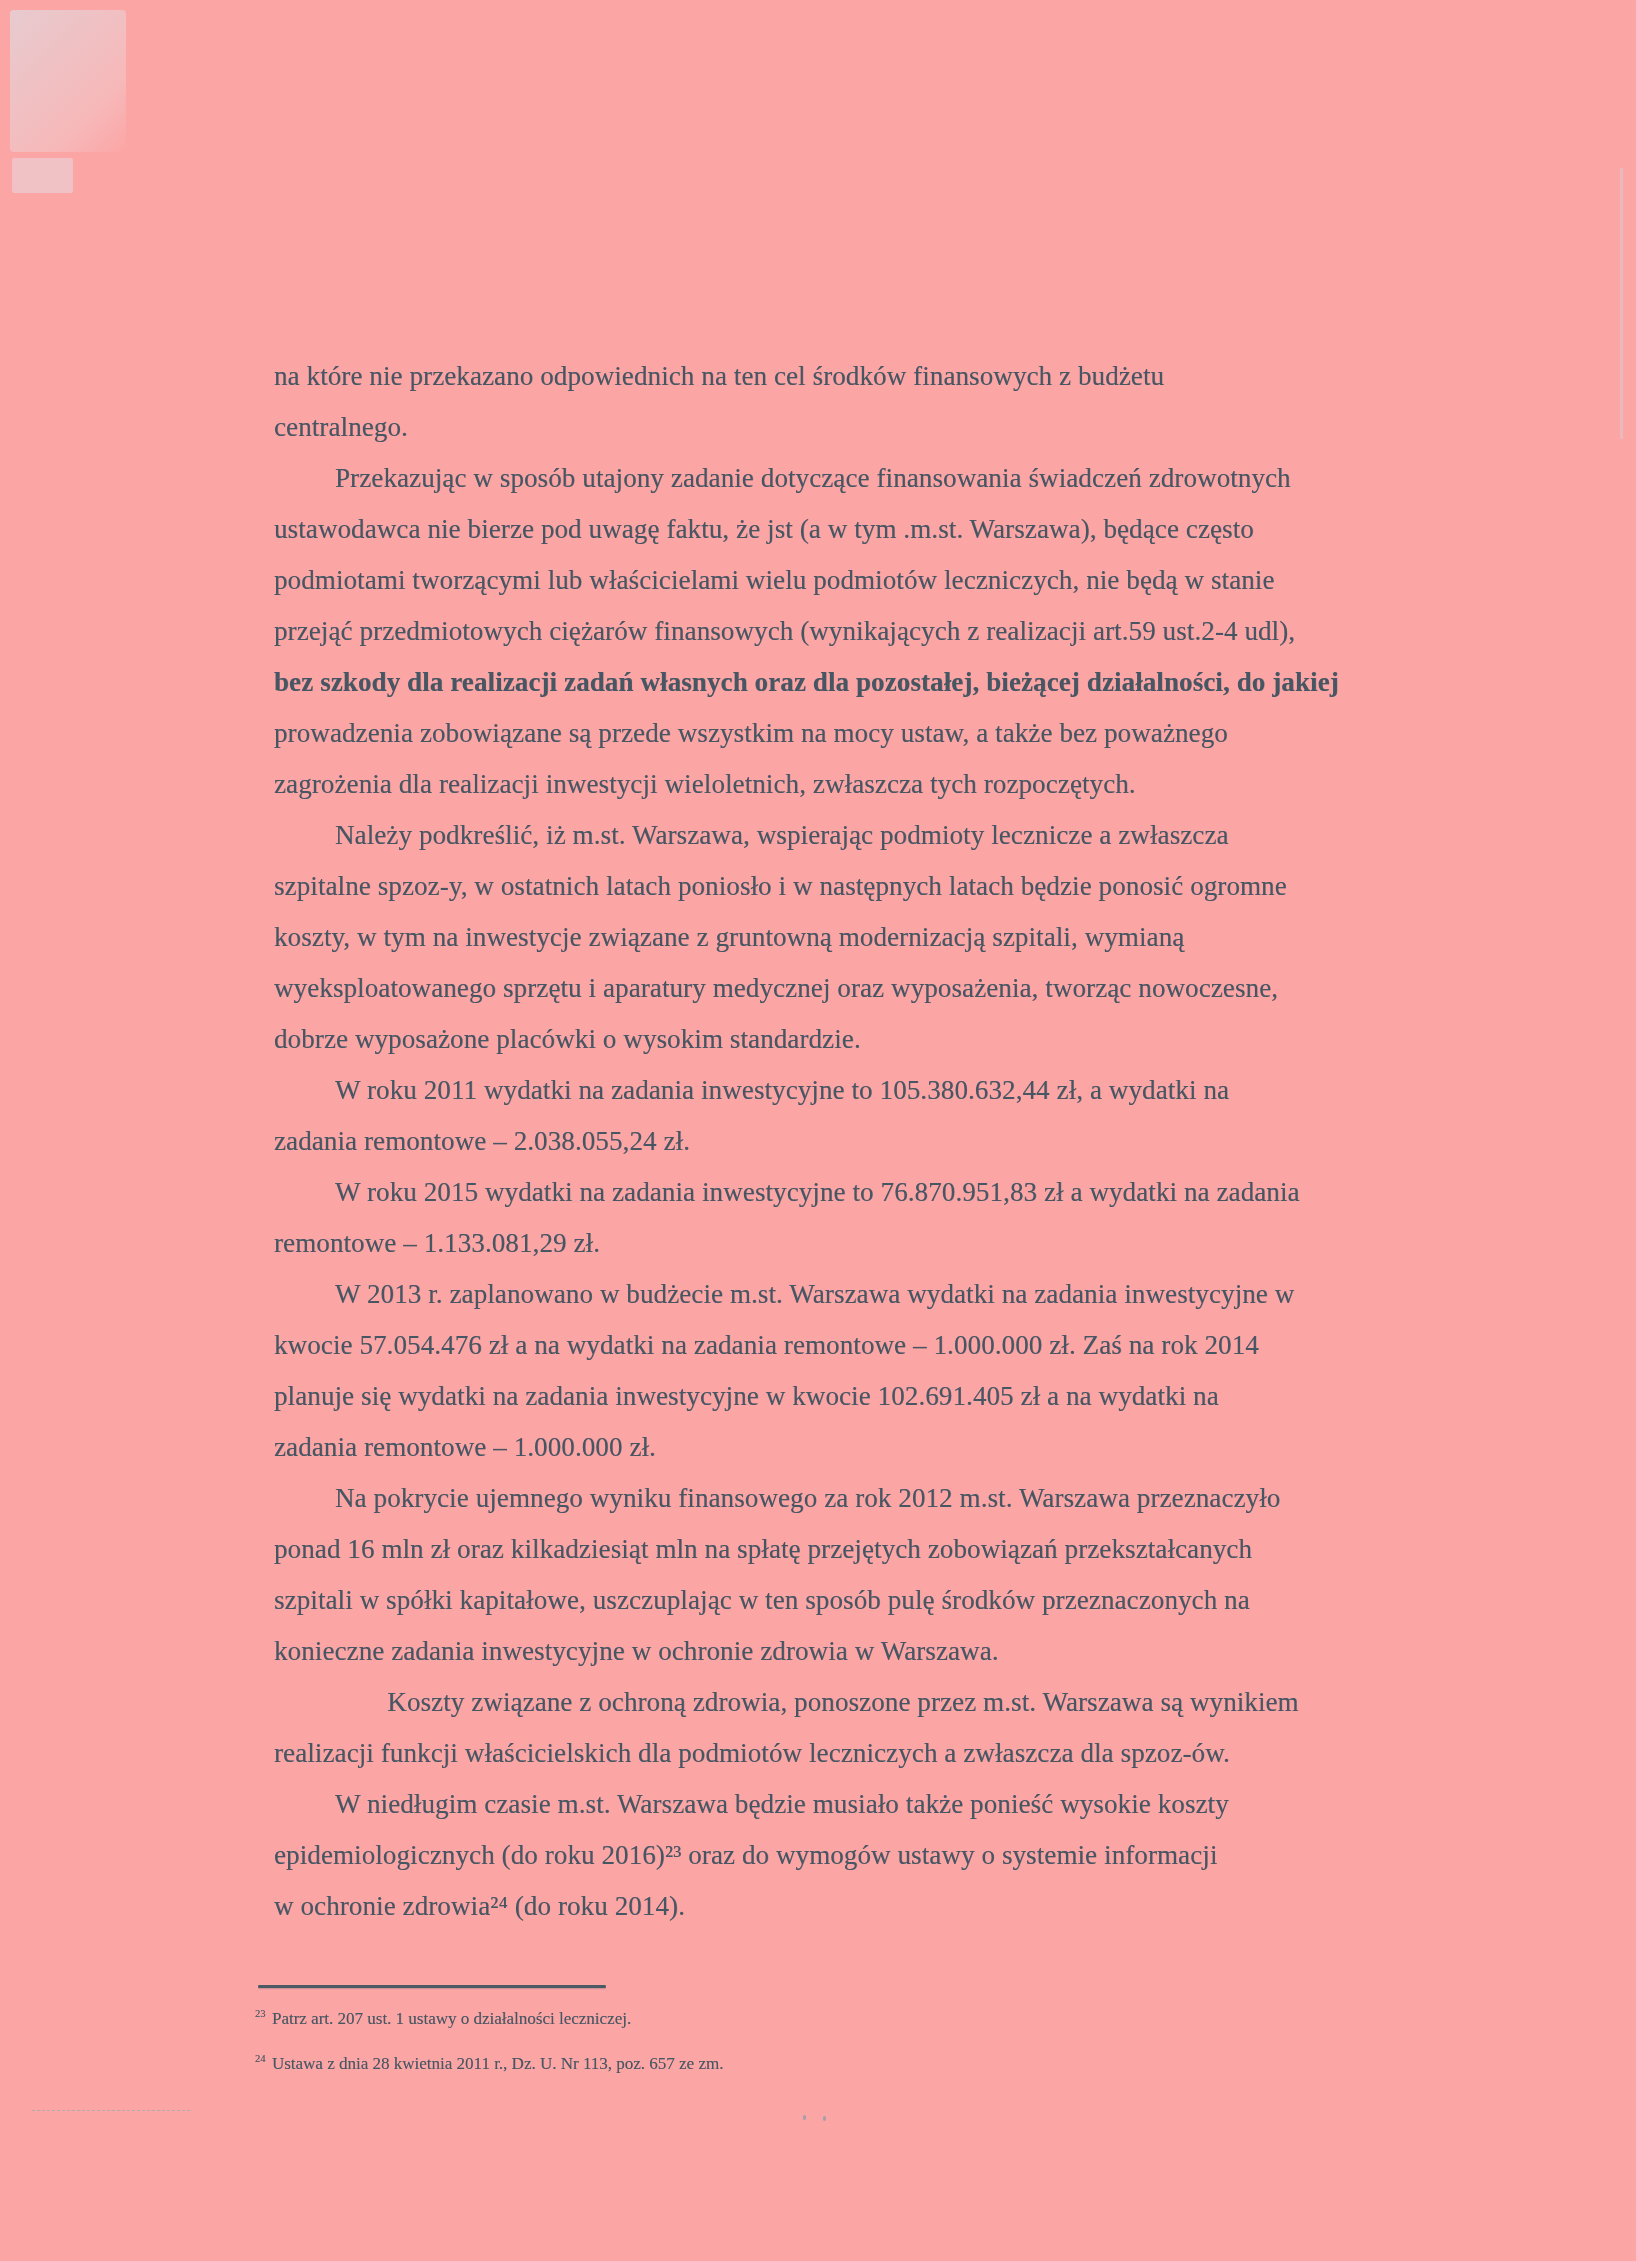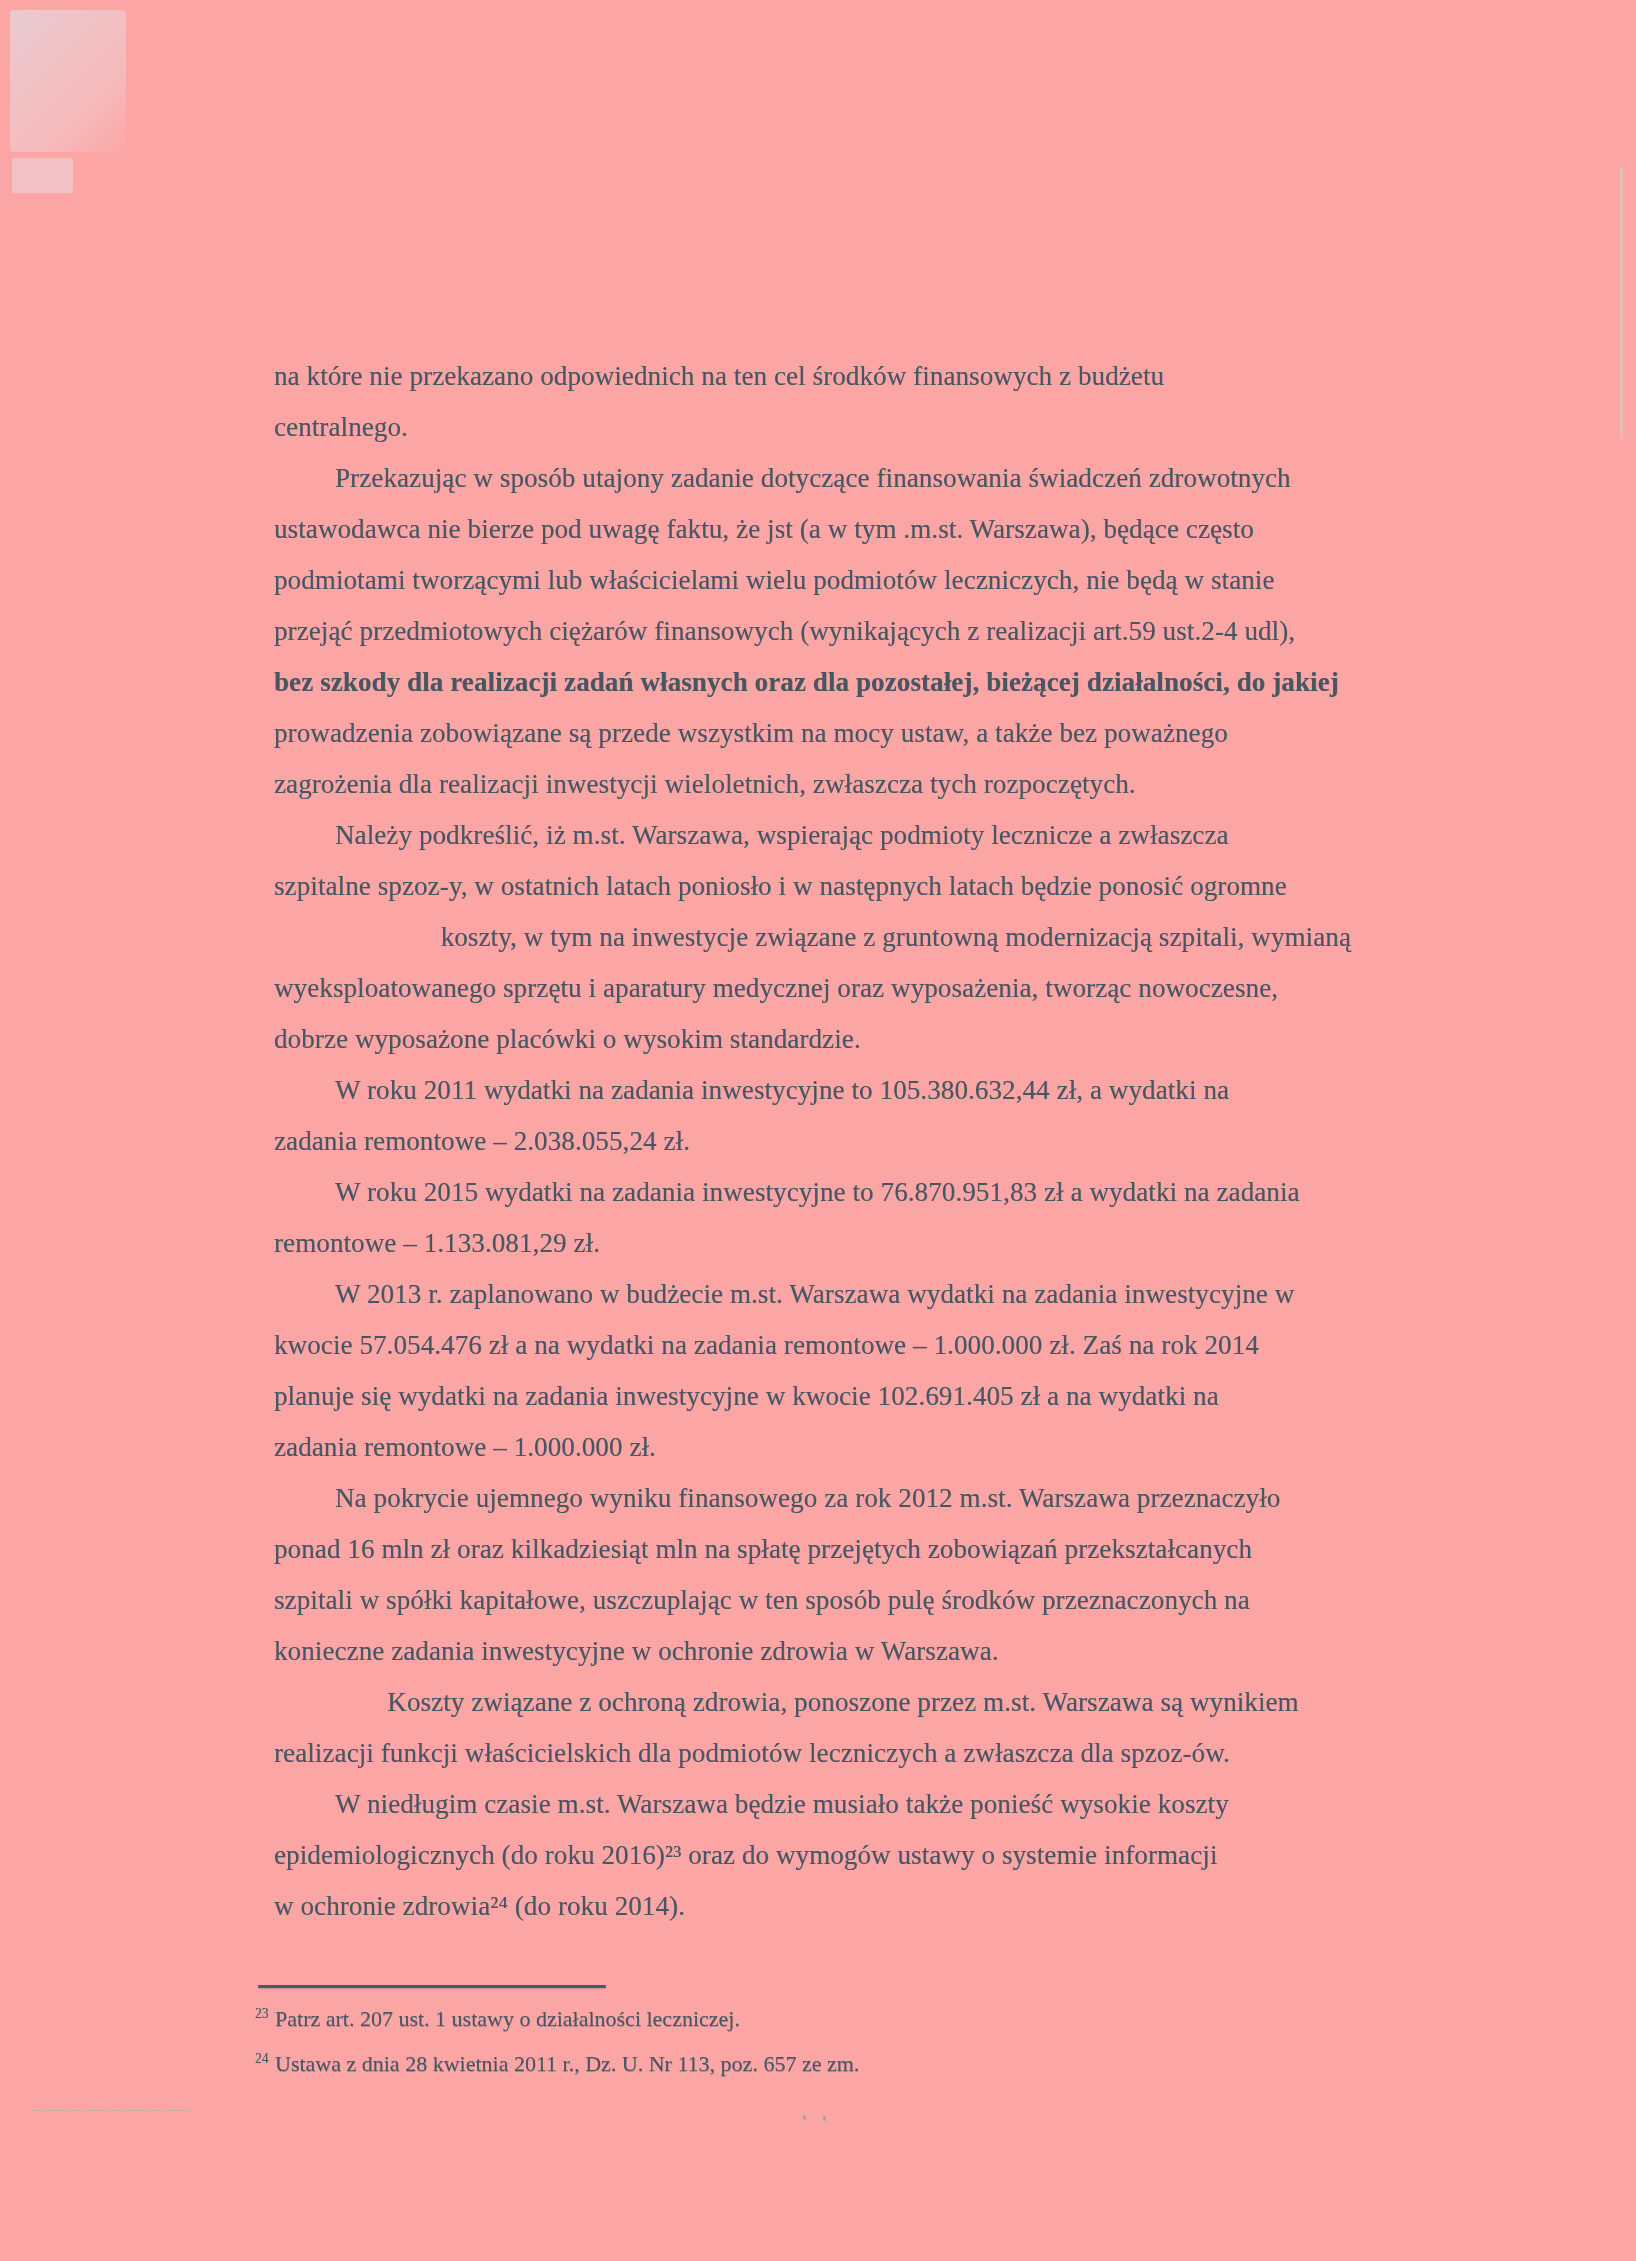--- a/index.html
+++ b/index.html
@@ -46,21 +46,21 @@
     box-shadow: 0 1.3px 0 rgba(76, 90, 102, 0.25);
   }
   .footnotes {
     position: absolute;
     left: 255px;
     top: 1994px;
     width: 935px;
     color: #475663;
   }
   .footnote-line {
-    font-size: 22px;
+    font-size: 17px;
     line-height: 40px;
     white-space: nowrap;
     text-shadow: 0.3px 0.3px 0.5px rgba(71, 86, 99, 0.4);
   }
   .footnote-line sup {
     font-size: 0.62em;
     margin-right: 6.4px;
   }
 
   
@@ -124,21 +124,21 @@
       <div class="line end">centralnego.</div>
       <div class="line indent" style="word-spacing: 0px;">Przekazując w sposób utajony zadanie dotyczące finansowania świadczeń zdrowotnych</div>
       <div class="line" style="word-spacing: 0px;">ustawodawca nie bierze pod uwagę faktu, że jst (a w tym .m.st. Warszawa), będące często</div>
       <div class="line" style="word-spacing: 0px;">podmiotami tworzącymi lub właścicielami wielu podmiotów leczniczych, nie będą w stanie</div>
       <div class="line" style="word-spacing: 0px;">przejąć przedmiotowych ciężarów finansowych (wynikających z realizacji art.59 ust.2-4 udl),</div>
       <div class="line" style="word-spacing: 0px; font-weight: bold;">bez szkody dla realizacji zadań własnych oraz dla pozostałej, bieżącej działalności, do jakiej</div>
       <div class="line" style="word-spacing: 0px;">prowadzenia zobowiązane są przede wszystkim na mocy ustaw, a także bez poważnego</div>
       <div class="line end">zagrożenia dla realizacji inwestycji wieloletnich, zwłaszcza tych rozpoczętych.</div>
       <div class="line indent" style="word-spacing: 0px;">Należy podkreślić, iż m.st. Warszawa, wspierając podmioty lecznicze a zwłaszcza</div>
       <div class="line" style="word-spacing: 0px;">szpitalne spzoz-y, w ostatnich latach poniosło i w następnych latach będzie ponosić ogromne</div>
-      <div class="line" style="word-spacing: 0px; text-align: right;">koszty, w tym na inwestycje związane z gruntowną modernizacją szpitali, wymianą</div>
+      <div class="line" style="word-spacing: 0px;">koszty, w tym na inwestycje związane z gruntowną modernizacją szpitali, wymianą</div>
       <div class="line" style="word-spacing: 0px;">wyeksploatowanego sprzętu i aparatury medycznej oraz wyposażenia, tworząc nowoczesne,</div>
       <div class="line end">dobrze wyposażone placówki o wysokim standardzie.</div>
       <div class="line indent" style="word-spacing: 0px;">W roku 2011 wydatki na zadania inwestycyjne to 105.380.632,44 zł,  a wydatki na</div>
       <div class="line end">zadania remontowe – 2.038.055,24 zł.</div>
       <div class="line indent" style="word-spacing: 0px;">W roku 2015 wydatki na zadania inwestycyjne to 76.870.951,83 zł a wydatki na zadania</div>
       <div class="line end">remontowe – 1.133.081,29 zł.</div>
       <div class="line indent" style="word-spacing: 0px;">W 2013 r. zaplanowano w budżecie m.st. Warszawa wydatki na zadania inwestycyjne w</div>
       <div class="line" style="word-spacing: 0px;">kwocie 57.054.476 zł a na wydatki na zadania remontowe – 1.000.000 zł. Zaś na rok 2014</div>
       <div class="line" style="word-spacing: 0px;">planuje się wydatki na zadania inwestycyjne w kwocie 102.691.405 zł a na wydatki na</div>
       <div class="line end">zadania remontowe – 1.000.000 zł.</div>

